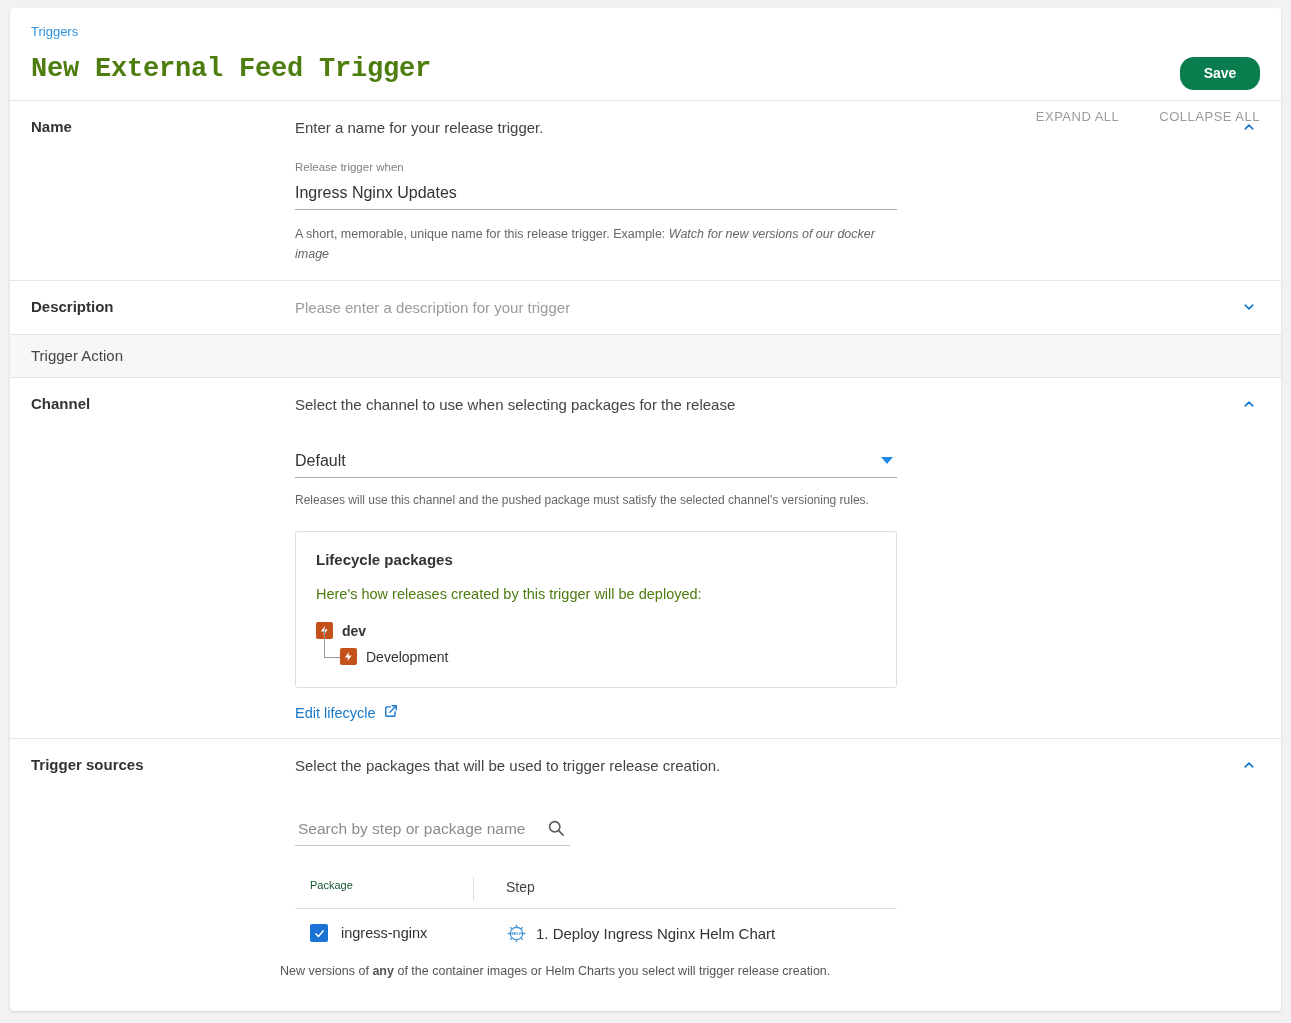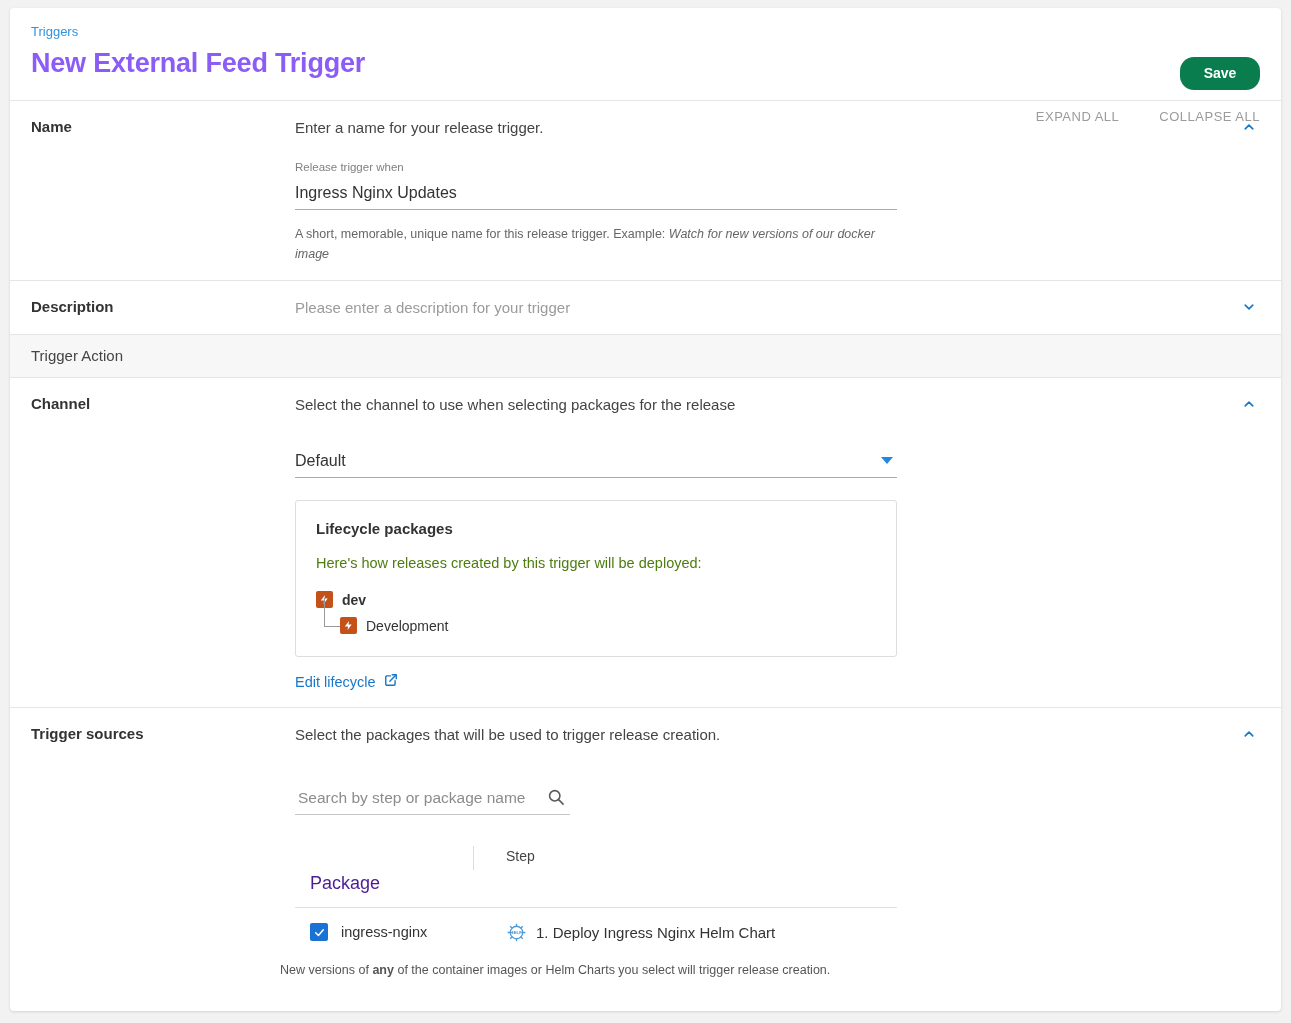--- a/index.html
+++ b/index.html
@@ -24,22 +24,22 @@
     position: relative;
   }
 
   
   .hdr { padding: 14px 20px 0 21px; position: relative; height: 92px; }
   .breadcrumb {
     font-size: 13px; color: #2f93e0; line-height: 16px;
     text-decoration: none; display: inline-block; cursor: pointer;
   }
   .page-title {
-    font-size: 27px; font-weight: bold; color: #8b5cf6;
-    margin-top: 7px; letter-spacing: -0.2px; line-height: 33px;
+    font-size: 27px; font-weight: bold; color: #4d7c0f;
+    margin-top: 13px; letter-spacing: -0.2px; line-height: 33px; font-family: Liberation Mono, monospace;
   }
   .save-btn {
     position: absolute; right: 21px; top: 49px;
     background: #0a7d4f; color: #ffffff;
     border: none; border-radius: 14px;
     font-size: 14px; font-weight: bold;
     font-family: "Liberation Sans", sans-serif;
     padding: 0 18px; height: 33px; min-width: 80px;
     cursor: pointer; line-height: 33px;
   }
@@ -158,21 +158,21 @@
     padding: 2px 34px 7px 3px; outline: none;
   }
   .search-input::placeholder { color: #8c8c8c; }
   .search-icon { position: absolute; right: 4px; top: 0px; cursor: pointer; }
 
   .pkg-table { margin-top: 33px; width: 602px; }
   .pkg-head {
     display: flex; padding: 0 0 13px 15px;
     border-bottom: 1px solid #e0e0e0; position: relative;
   }
-  .pkg-head .col-pkg { width: 178px; flex: 0 0 178px; font-size: 18px; color: #4c1d95; margin-top: 25px; }
+  .pkg-head .col-pkg { width: 178px; flex: 0 0 178px; font-size: 11px; color: #14532d; }
   .pkg-head .col-step { font-size: 14px; color: #444444; padding-left: 18px; }
   .pkg-head::after {
     content: ""; position: absolute; left: 178px; top: -2px;
     width: 1px; height: 24px; background: #dcdcdc;
   }
   .pkg-row { display: flex; align-items: center; padding: 14px 0 0 15px; }
   .pkg-row .col-pkg {
     width: 178px; flex: 0 0 178px;
     display: flex; align-items: center; gap: 13px;
   }
@@ -246,20 +246,21 @@
       <div class="sec-label">Channel</div>
       <div class="sec-body">
         <div class="sec-heading">Select the channel to use when selecting packages for the release</div>
 
         <div class="select-wrap">
           <select class="select-box">
             <option>Default</option>
           </select>
           <span class="select-caret"></span>
         </div>
+        <div class="select-help">Releases will use this channel and the pushed package must satisfy the selected channel's versioning rules.</div>
 
         <div class="lc-box">
           <div class="lc-title">Lifecycle packages</div>
           <div class="lc-sub">Here's how releases created by this trigger will be deployed:</div>
           <div class="lc-tree">
             <div class="lc-row">
               <span class="lc-icon">
                 <svg width="11" height="11" viewBox="0 0 24 24">
                     <path d="M13 2 L4 14 H11 L10 22 L19 10 H12 Z" fill="#ffffff"></path>
                   </svg>

